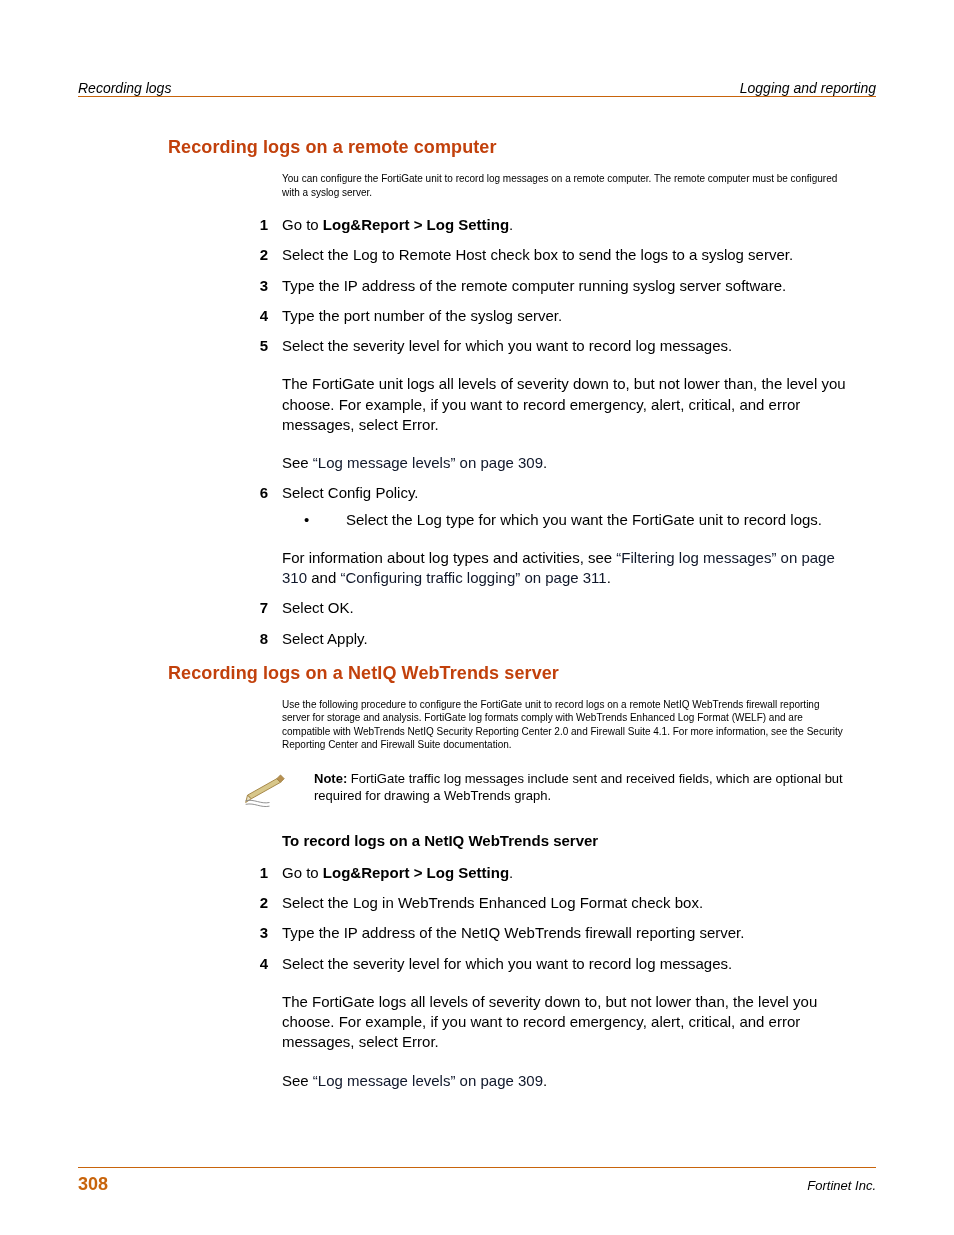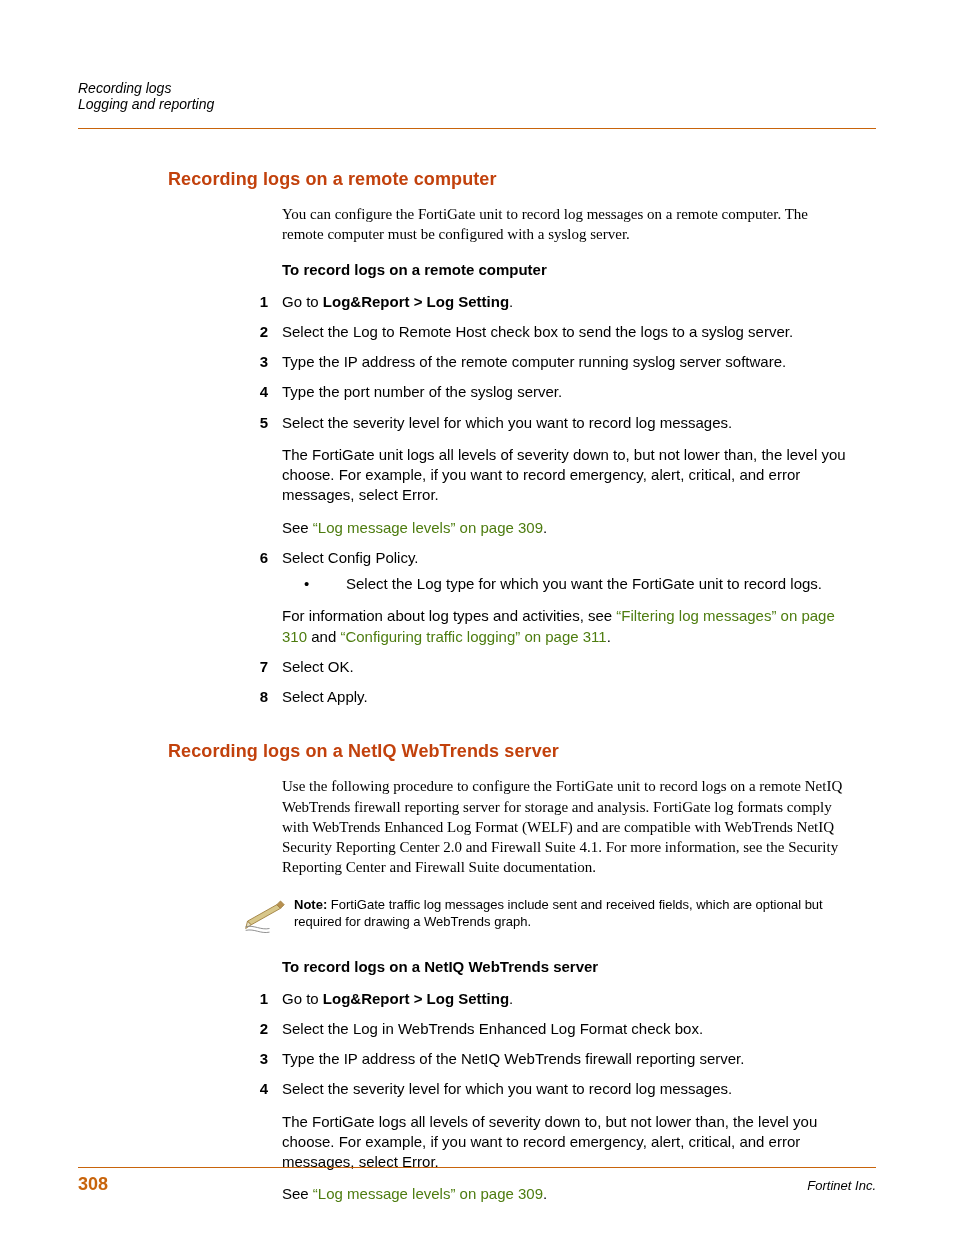--- a/index.html
+++ b/index.html
@@ -21,40 +21,38 @@
     height: 100%;
     box-sizing: border-box;
     padding: 80px 78px 0 78px;
   }
   .running-head {
     display: flex;
     justify-content: space-between;
     font-style: italic;
     font-size: 14px;
     color: #000;
-    margin-bottom: 16px;
-    flex-direction: column;
+    margin-bottom: 0;
   }
   .head-rule {
     border: none;
     border-top: 1.5px solid #c8640b;
     margin: 0 0 40px 0;
   }
   .section-heading {
     font-size: 18px;
     font-weight: bold;
     color: #c2410c;
     margin: 0 0 14px 90px;
     letter-spacing: 0.1px;
   }
   .body-text {
-    font-size: 15px;
+    font-size: 10px;
     line-height: 1.35;
     margin: 0 0 16px 0;
-    font-family: Liberation Serif, serif;
   }
   .indent-block {
     margin-left: 204px;
     margin-right: 30px;
   }
   .proc-title {
     font-weight: bold;
     font-size: 15px;
     margin: 0 0 14px 0;
   }
@@ -78,47 +76,48 @@
     top: 0;
     width: 26px;
     text-align: right;
     font-weight: bold;
   }
   ol.steps > li .step-body {
     display: block;
     margin-left: 34px;
   }
   .bold { font-weight: bold; }
-  .link { color: #4d7c0f; }
+  .link { color: #0f172a; }
   ul.sub {
     list-style: none;
     margin: 6px 0 6px 22px;
     padding: 0;
     text-align: center;
   }
   ul.sub > li {
     position: relative;
     padding-left: 18px;
     margin-bottom: 8px;
     line-height: 1.35;
   }
   ul.sub > li::before {
     content: "•";
     position: absolute;
     left: 0;
     top: 0;
   }
   .para {
-    margin-top: 12px;
+    margin-top: 18px;
     display: block;
   }
   .note-row {
     display: flex;
     align-items: flex-start;
     margin: 18px 30px 24px 164px;
+    gap: 20px;
   }
   .note-icon {
     width: 44px;
     height: 44px;
     flex: 0 0 44px;
     margin-right: 8px;
     margin-top: -6px;
   }
   .note-text {
     font-size: 13px;
@@ -160,21 +159,20 @@
     <span>Recording logs</span>
     <span>Logging and reporting</span>
   </div>
   <hr class="head-rule">
 
   <h2 class="section-heading">Recording logs on a remote computer</h2>
 
   <div class="indent-block">
     <p class="body-text">You can configure the FortiGate unit to record log messages on a remote computer. The remote computer must be configured with a syslog server.</p>
 
-    <p class="proc-title">To record logs on a remote computer</p>
 
     <ol class="steps">
       <li>
         <span class="num">1</span>
         <span class="step-body">
           <span>Go to </span><span class="bold">Log&amp;Report &gt; Log Setting</span><span>.</span>
         </span>
       </li>
       <li>
         <span class="num">2</span>
@@ -214,21 +212,21 @@
         <span class="num">7</span>
         <span class="step-body">Select OK.</span>
       </li>
       <li>
         <span class="num">8</span>
         <span class="step-body">Select Apply.</span>
       </li>
     </ol>
   </div>
 
-  <h2 class="section-heading" style="margin-top:34px">Recording logs on a NetIQ WebTrends server</h2>
+  <h2 class="section-heading" style="margin-top:14px">Recording logs on a NetIQ WebTrends server</h2>
 
   <div class="indent-block">
     <p class="body-text">Use the following procedure to configure the FortiGate unit to record logs on a remote NetIQ WebTrends firewall reporting server for storage and analysis. FortiGate log formats comply with WebTrends Enhanced Log Format (WELF) and are compatible with WebTrends NetIQ Security Reporting Center 2.0 and Firewall Suite 4.1. For more information, see the Security Reporting Center and Firewall Suite documentation.</p>
   </div>
 
   <div class="note-row">
     <span class="note-icon">
       <svg viewBox="0 0 48 48" width="44" height="44">
         <path d="M6 34 L38 16 L42 20 L10 38 Z" fill="#d8c78a" stroke="#a08040" stroke-width="1"></path>
         <path d="M38 16 L42 12 L46 16 L42 20 Z" fill="#b89050" stroke="#a08040" stroke-width="1"></path>

